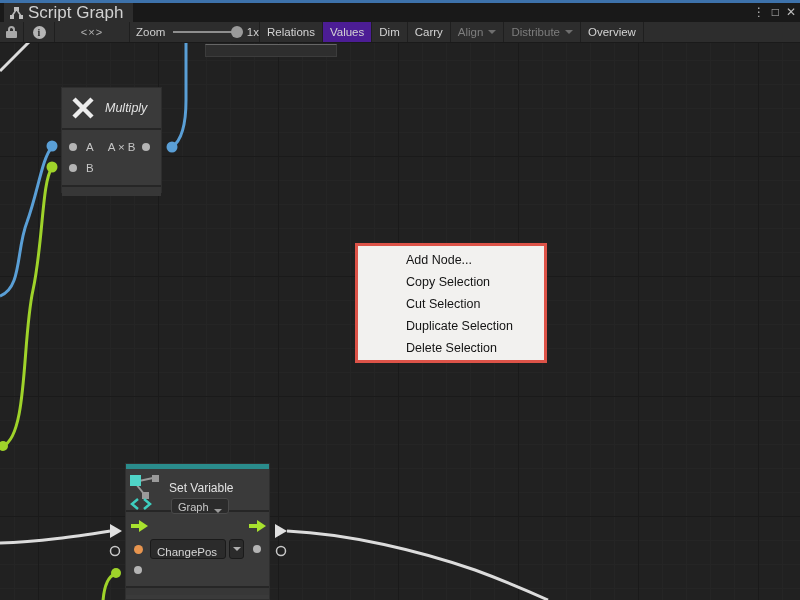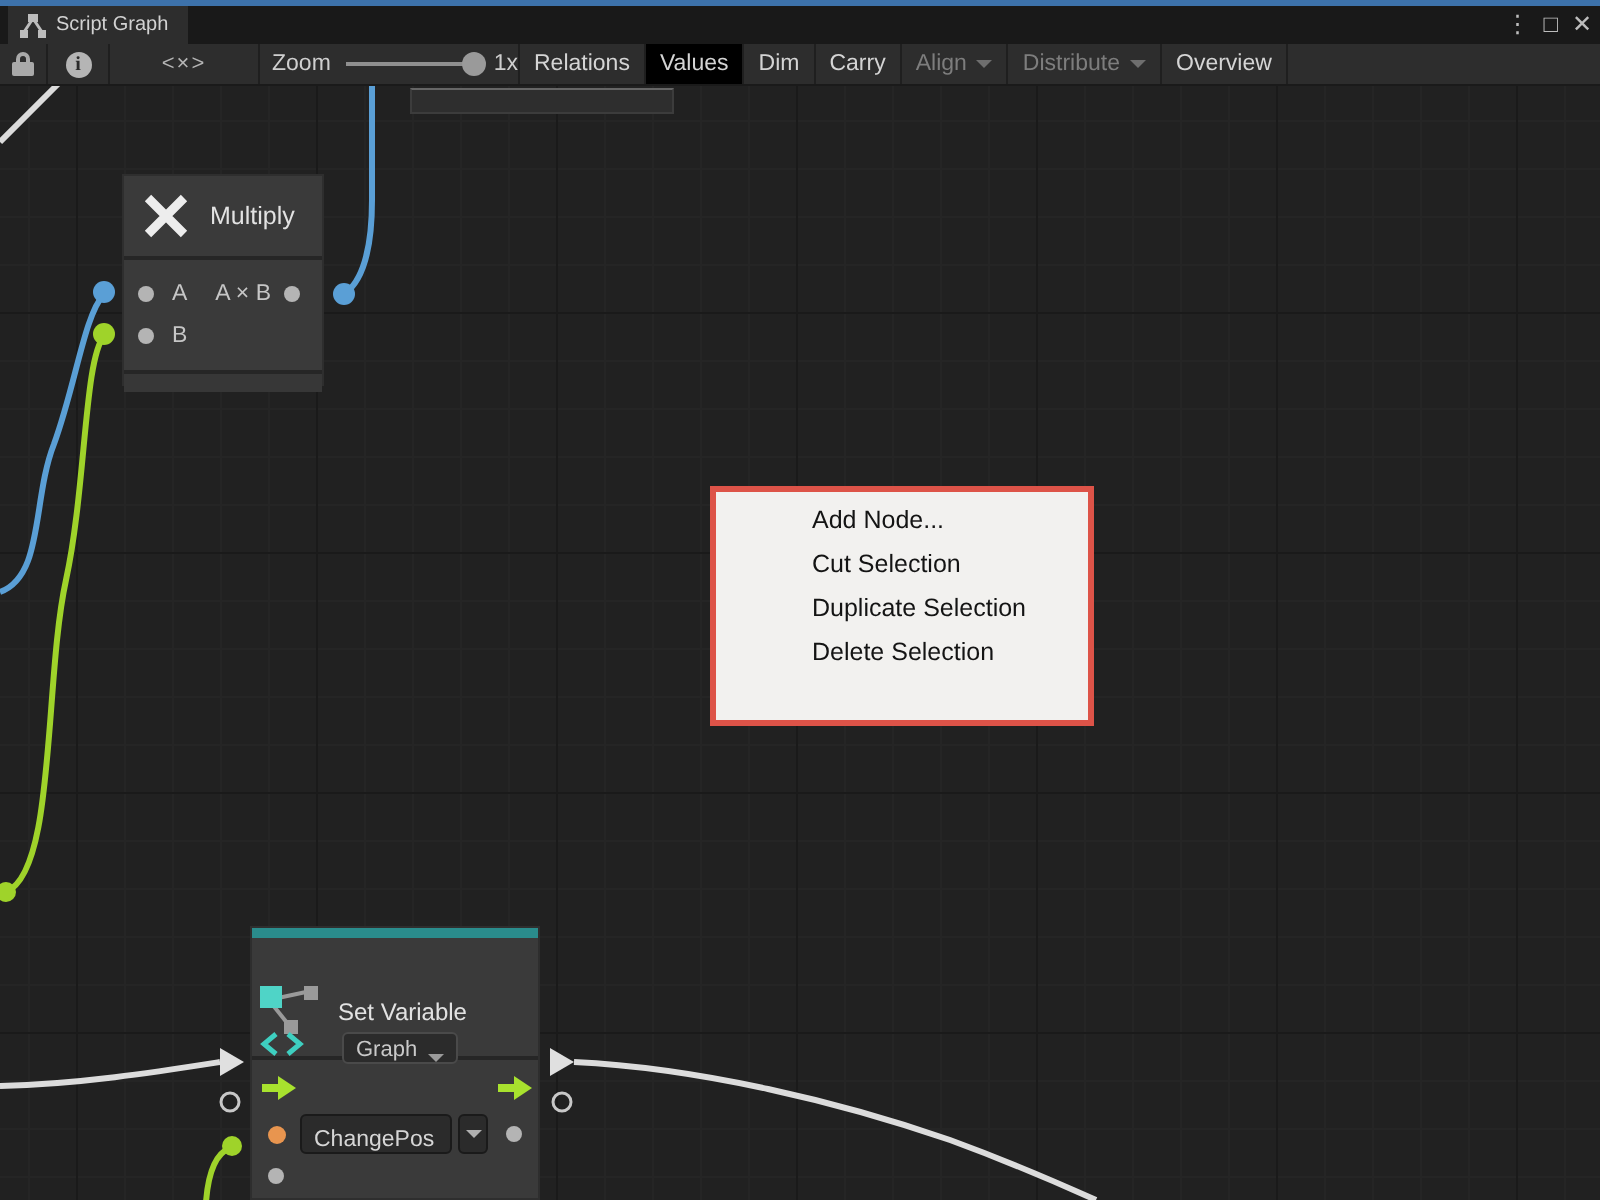--- a/index.html
+++ b/index.html
@@ -5,30 +5,30 @@
   * { margin:0; padding:0; box-sizing:border-box; }
   html,body { width:800px; height:600px; overflow:hidden; background:#212121;
               font-family:"Liberation Sans", sans-serif; }
   #app { position:relative; width:800px; height:600px; overflow:hidden; background:#212121; }
 
   
   .top-strip { position:absolute; left:0; top:0; width:800px; height:3px; background:#3d72ab; z-index:9; }
   .tab-bar { position:absolute; left:0; top:3px; width:800px; height:19px; background:#191919; z-index:9; }
   .tab { position:absolute; left:4px; top:0; height:19px; background:#2d2d2d;
          display:flex; align-items:center; padding:0 10px 0 6px; gap:5px; }
-  .tab-label { color:#d2d2d2; font-size:10px; white-space:nowrap; }
+  .tab-label { color:#d2d2d2; font-size:17px; white-space:nowrap; }
   .win-controls { position:absolute; right:4px; top:0; height:19px; display:flex; align-items:center; gap:7px; }
   .win-btn { color:#bdbdbd; font-size:12px; line-height:19px; cursor:default; }
 
   .toolbar { position:absolute; left:0; top:22px; width:800px; height:21px; background:#2d2d2d;
              border-bottom:1px solid #1a1a1a; display:flex; align-items:stretch; z-index:9; }
   .tb-sec { display:flex; align-items:center; justify-content:center; border-right:1px solid #1f1f1f;
             color:#d4d4d4; font-size:11.5px; white-space:nowrap; }
   .tb-btn { padding:0 7px; }
-  .tb-btn.active { background:#000000; }
+  .tb-btn.active { background:#4c1d95; }
   .tb-btn.disabled { color:#7d7d7d; }
   .chev { display:inline-block; width:0; height:0; border-left:4px solid transparent;
           border-right:4px solid transparent; border-top:4px solid #8a8a8a; margin-left:5px; }
   .mid-sec { flex:0 0 auto; width:258px; display:flex; align-items:center; gap:6px;
              border-right:1px solid #1f1f1f; padding-left:10px; }
   .zoom-sec { flex:0 0 auto; width:130px; display:flex; align-items:center; border-right:1px solid #1f1f1f; }
   .slider-track { width:88px; height:2px; background:#8f8f8f; margin-left:8px; position:relative; }
   .slider-handle { position:absolute; right:-5px; top:-5px; width:12px; height:12px; border-radius:50%; background:#9a9a9a; }
   .icon-btn { width:31px; display:flex; align-items:center; justify-content:center; }
   .lock-glyph { position:relative; width:11px; height:12px; }
@@ -57,32 +57,32 @@
 
   svg.wires { position:absolute; left:0; top:0; width:800px; height:600px; z-index:2; pointer-events:none; }
 
   
   .node { position:absolute; background:#3a3a3a; border:1px solid #2e2e2e; z-index:3; }
   .node-header { display:flex; align-items:center; }
   .node-footer { border-top:2px solid #262626; background:#373737; }
 
   #multiply-node { left:61px; top:87px; width:101px; height:106px; }
   #multiply-node .node-header { height:42px; padding-left:8px; gap:9px; border-bottom:2px solid #262626; }
-  #multiply-node .title { color:#e2e2e2; font-size:12.5px; }
+  #multiply-node .title { color:#e2e2e2; font-size:12.5px;font-style:italic; }
   .mul-body { padding:6px 7px 4px 7px; }
   .mul-row { height:21px; display:flex; align-items:center; font-size:11.5px; color:#c6c6c6; }
   .port-dot { width:8px; height:8px; border-radius:50%; background:#b4b4b4; flex:0 0 auto; }
   .mul-row .lbl { margin-left:9px; }
   .mul-row .out-lbl { margin-left:14px;text-align:center; }
   .mul-row .right-dot { margin-left:7px; }
   #multiply-node .node-footer { height:11px; margin-top:3px; }
 
   #setvar-node { left:125px; top:463px; width:145px; height:137px; }
   .teal-strip { height:5px; width:100%; }
-  #setvar-node .node-header { height:43px; padding-left:4px; border-bottom:2px solid #262626; position:relative;margin-top:18px; }
+  #setvar-node .node-header { height:43px; padding-left:4px; border-bottom:2px solid #262626; position:relative; }
   #setvar-node .title { position:absolute; left:43px; top:12px; color:#e2e2e2; font-size:12px; }
   .scope-pill { position:absolute; left:45px; top:29px; height:16px; background:#2b2b2b;
         border:1px solid #4a4a4a; border-radius:3px; color:#c9c9c9; font-size:11px;
         display:flex; align-items:flex-end; padding:0 6px; gap:5px; }
   .scope-pill .chev { border-top-color:#9a9a9a; margin-left:0; }
   .sv-body { position:relative; height:74px; }
   .flow-arrow { position:absolute; }
   .orange-dot { position:absolute; left:8px; top:33px; width:9px; height:9px; border-radius:50%; background:#e8954f; }
   .gray-dot-r { position:absolute; left:127px; top:33px; width:8px; height:8px; border-radius:50%; background:#b4b4b4; }
   .gray-dot-b { position:absolute; left:8px; top:54px; width:8px; height:8px; border-radius:50%; background:#b4b4b4; }
@@ -181,20 +181,21 @@
         <span class="chev" style="margin-left:0;border-top-color:#b0b0b0;"></span>
       </span>
       <span class="gray-dot-r"></span>
       <span class="gray-dot-b"></span>
     </div>
     <div class="node-footer"></div>
   </div>
 
   <div class="context-menu">
     <div class="menu-item">Add Node...</div>
+    <div class="menu-item">Copy Selection</div>
     <div class="menu-item">Cut Selection</div>
     <div class="menu-item">Duplicate Selection</div>
     <div class="menu-item">Delete Selection</div>
   </div>
 
   <div class="breadcrumb-box"></div>
 
   <div class="top-strip"></div>
   <div class="tab-bar">
     <div class="tab">

